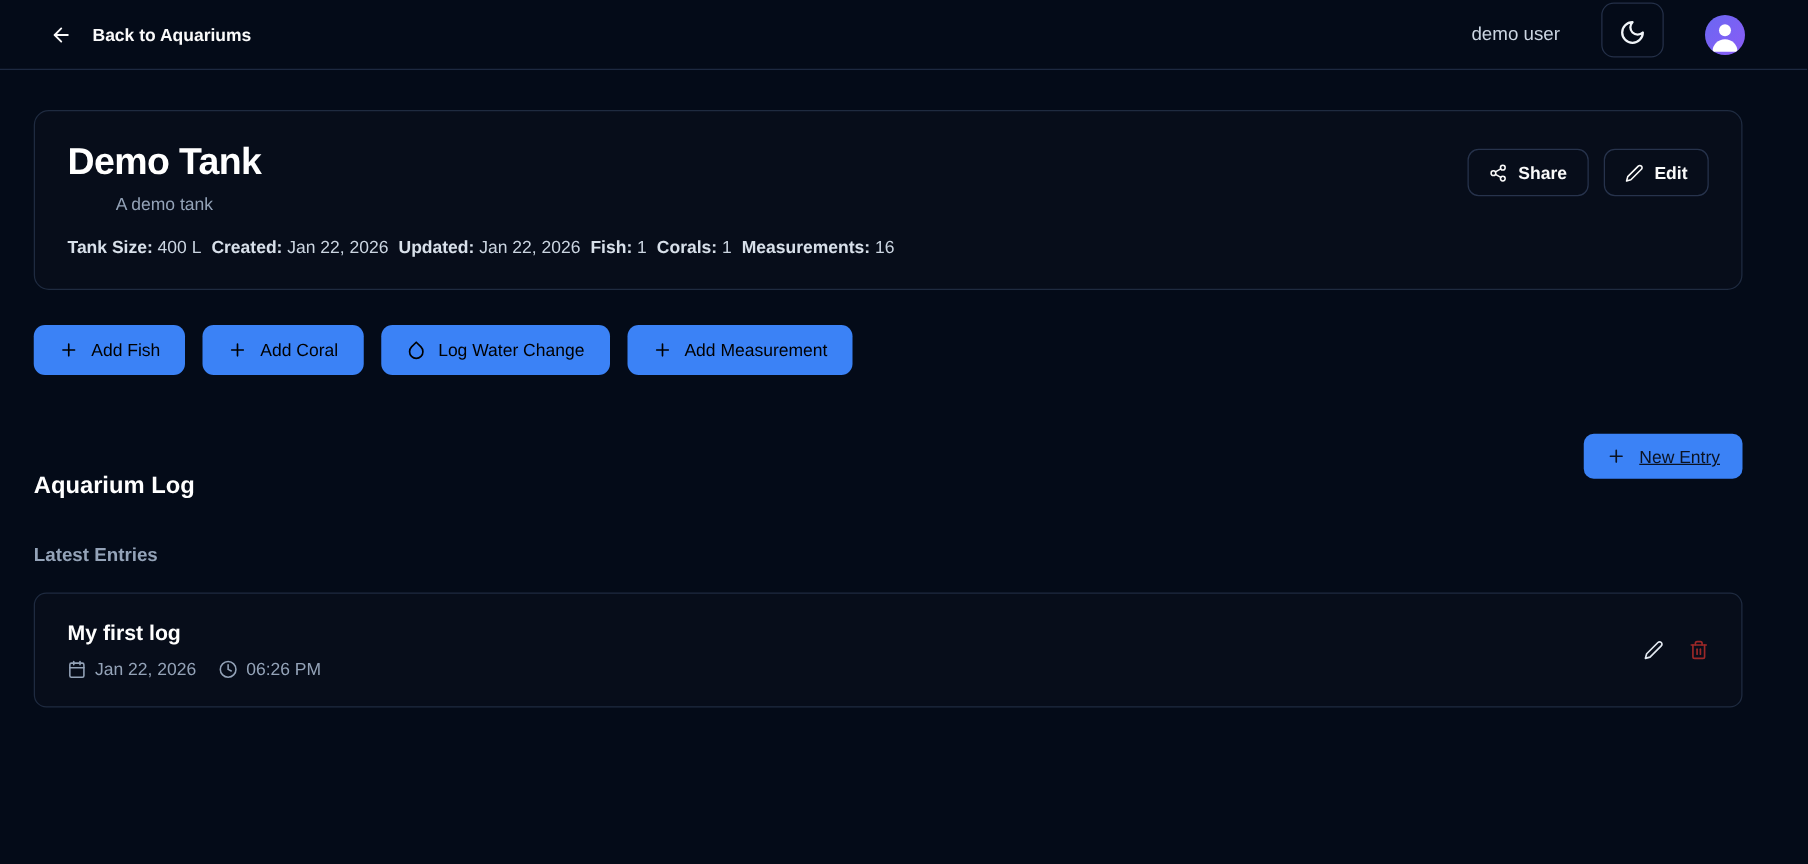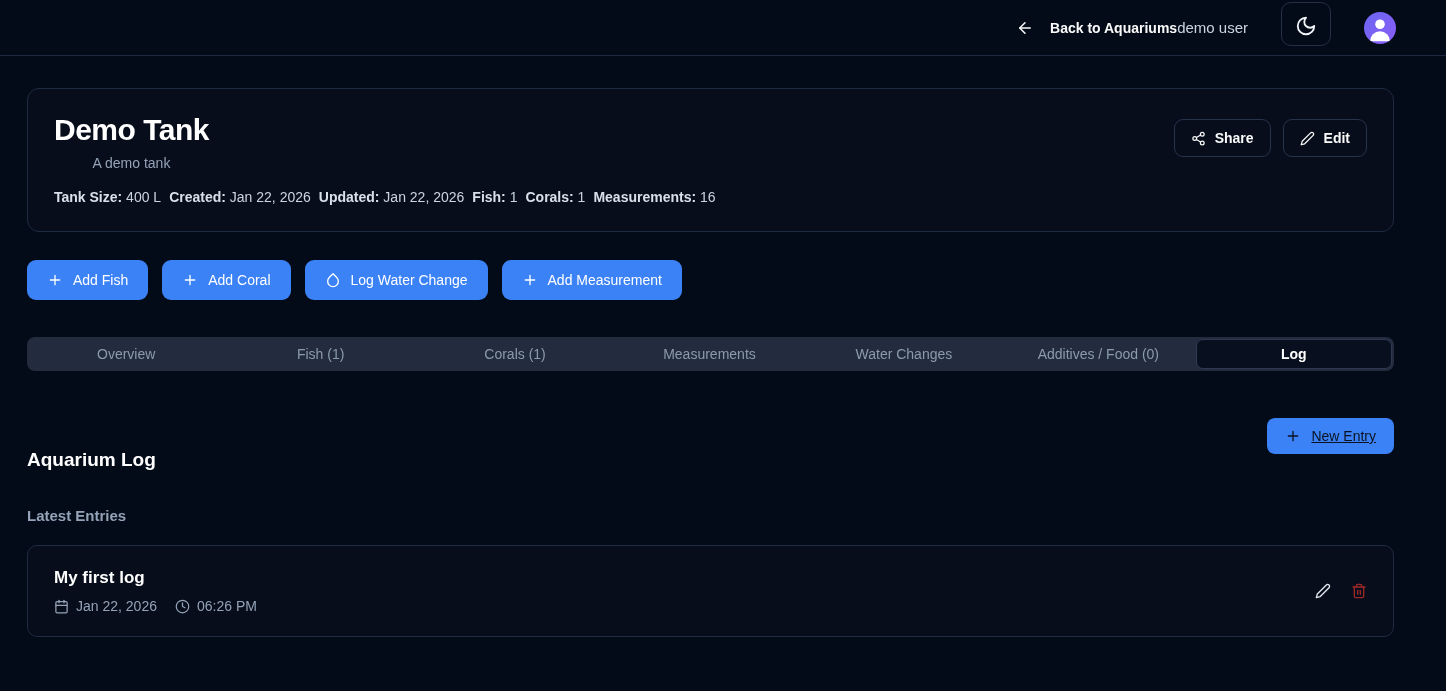--- a/index.html
+++ b/index.html
@@ -8,21 +8,21 @@
     background:#040b18;
     font-family:"Liberation Sans","DejaVu Sans",sans-serif;
     color:#f1f5f9;
     overflow:hidden;
   }
   svg { display:block; }
 
   
   .topbar {
     height:56px;
-    display:flex; align-items:center; justify-content:flex-end;
+    display:flex; align-items:center; justify-content:space-between;
     padding:0 50px 0 40px;
     border-bottom:1px solid #1d2940;
     background:#040b18;
   }
   .back-link {
     display:flex; align-items:center; gap:16px;
     color:#fafafa; font-size:14px; font-weight:700; cursor:pointer;
   }
   .topbar-right { display:flex; align-items:center; gap:33px; }
   .user-name { color:#cbd5e1; font-size:15px; }
@@ -65,21 +65,21 @@
     display:flex; gap:8px; flex-wrap:wrap;
     font-size:14px; color:#cbd5e1;
   }
   .stat-label { font-weight:600; color:#d8e0ea; }
 
   .actions-row { margin-top:28px; display:flex; gap:14px; }
   .primary-btn {
     display:flex; align-items:center; gap:10px;
     height:40px; padding:0 20px;
     background:#3b82f6; border:none; border-radius:9px;
-    color:#ffffff; font-size:14px; font-weight:500; cursor:pointer;
+    color:#000000; font-size:14px; font-weight:500; cursor:pointer;
   }
 
   .tab-bar {
     margin-top:37px;
     height:34px;
     background:#222c3e;
     border-radius:8px;
     display:flex; align-items:stretch;
     padding:2px;
   }
@@ -228,29 +228,20 @@
     <button class="primary-btn">
       <span>
         <svg width="16" height="16" viewBox="0 0 24 24" fill="none" stroke="currentColor" stroke-width="2" stroke-linecap="round">
             <path d="M12 5v14M5 12h14"></path>
           </svg>
       </span>
       <span>Add Measurement</span>
     </button>
   </div>
 
-  <div class="tab-bar">
-    <div class="tab">Overview</div>
-    <div class="tab">Fish (1)</div>
-    <div class="tab">Corals (1)</div>
-    <div class="tab">Measurements</div>
-    <div class="tab">Water Changes</div>
-    <div class="tab">Additives / Food (0)</div>
-    <div class="tab active">Log</div>
-  </div>
 
   <div class="log-header">
     <h2 class="log-title">Aquarium Log</h2>
     <button class="new-entry-btn">
       <span>
         <svg width="16" height="16" viewBox="0 0 24 24" fill="none" stroke="currentColor" stroke-width="2" stroke-linecap="round">
             <path d="M12 5v14M5 12h14"></path>
           </svg>
       </span>
       <span>New Entry</span>

